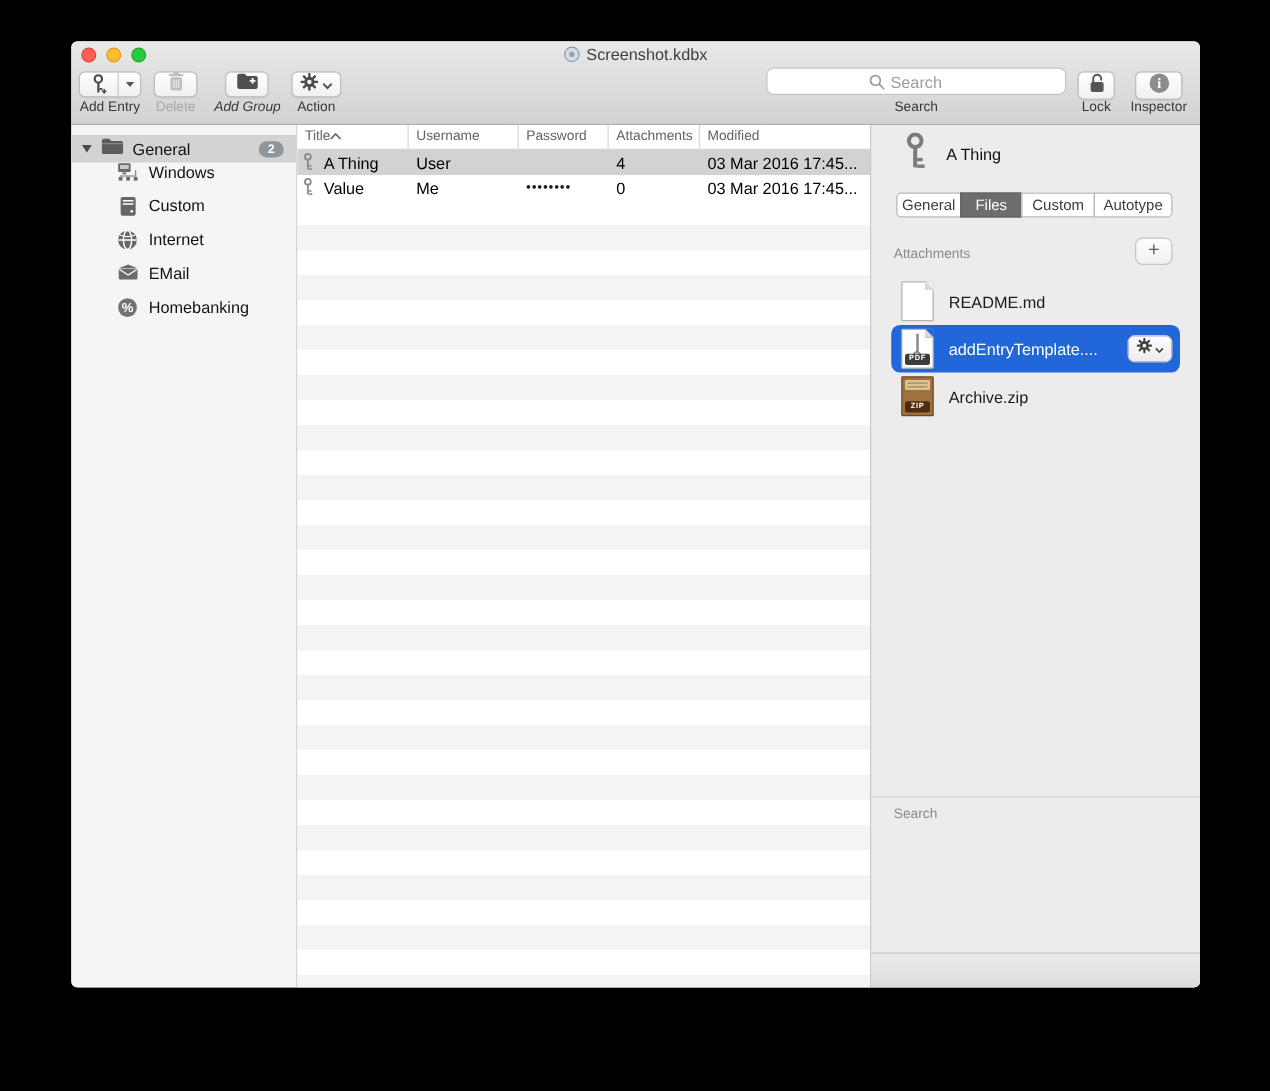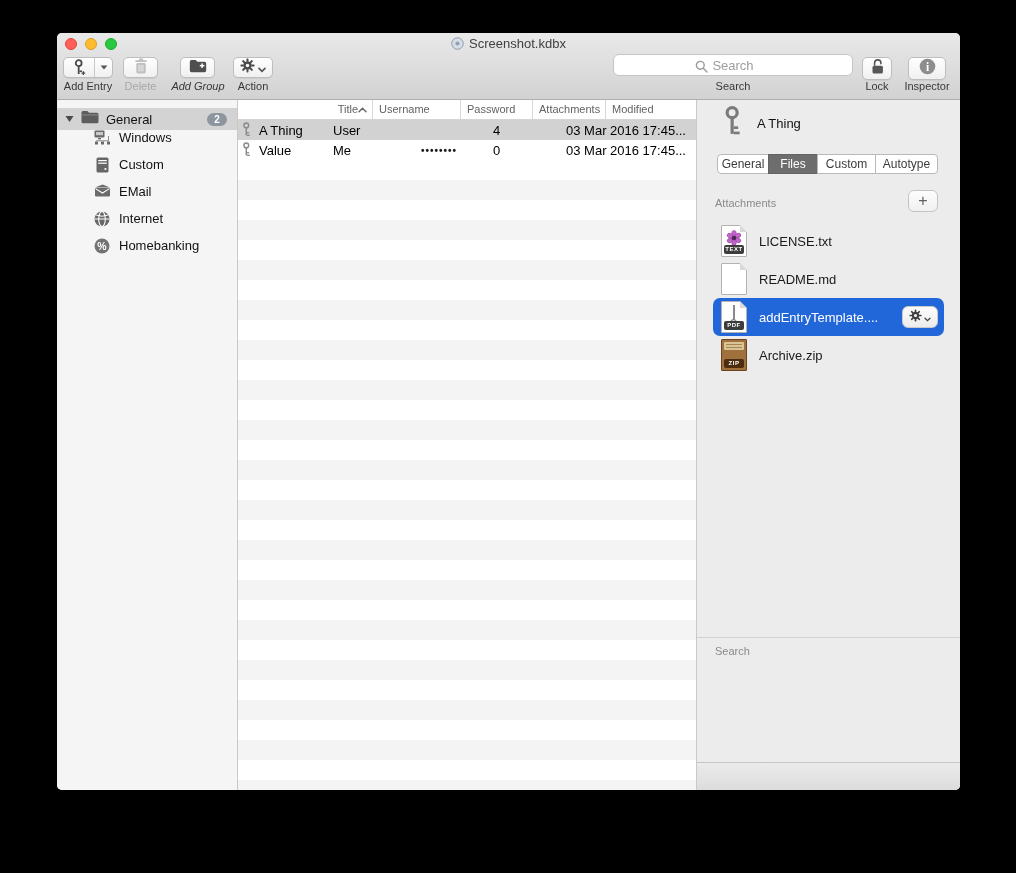--- a/index.html
+++ b/index.html
@@ -53,21 +53,21 @@
     border-radius:8px; min-width:20px; text-align:center; padding:1px 6px; }
   .child-row { height:27px; display:flex; align-items:flex-start; padding-left:36px; }
   .child-row .c-icon { width:18px; display:flex; justify-content:center; }
   .child-row .c-label { margin-left:8px; font-size:13px; color:#111; }
 
   
   .main { flex:1; display:flex; flex-direction:column; background:#fff; min-width:0; }
   .thead { height:20px; display:flex; background:#fff; border-bottom:1px solid #d5d5d5;
     font-size:11px; color:#636363; }
   .hcell { border-right:1px solid #d8d8d8; padding-left:6px; line-height:19px; white-space:nowrap; overflow:hidden; }
-  .hcell.first { display:flex; justify-content:flex-end; align-items:center; padding-right:5px;margin-left:46px; }
+  .hcell.first { display:flex; justify-content:flex-start; align-items:center; padding-right:5px; }
   .c-title { width:89px; } .c-user { width:88px; } .c-pass { width:72px; } .c-att { width:73px; }
   .c-mod { flex:1; border-right:none; }
   .tbody { flex:1; background:repeating-linear-gradient(to bottom,#ffffff 0 20px,#f4f4f5 20px 40px); }
   .trow { height:20px; display:flex; font-size:13px; color:#000; align-items:center; }
   .trow.selected { background:#d2d2d2; }
   .trow.plain { background:#fff; }
   .cell { padding-left:6px; white-space:nowrap; overflow:hidden; display:flex; align-items:center; height:100%; }
   .cell .rowkey { margin:0 7px 0 4px; display:flex; }
   .pass-dots { font-size:10px; font-weight:bold; letter-spacing:1px; color:#1a1a1a; }
 
@@ -282,39 +282,39 @@
               <rect x="2.2" y="3" width="8.6" height="1.2" fill="#fff"></rect>
               <rect x="2.2" y="5.6" width="8.6" height="1.2" fill="#fff"></rect>
               <circle cx="9.4" cy="12" r="1.1" fill="#fff"></circle>
             </svg>
         </span>
         <span class="c-label">Custom</span>
       </div>
 
       <div class="child-row">
         <span class="c-icon">
-          <svg width="17" height="13" viewBox="0 0 17 13">
-              <path d="M1 3.5 L8.5 0.5 L16 3.5 Z" fill="#6b6b6b"></path>
-              <rect x="1" y="4" width="15" height="8.5" rx="1.2" fill="#6b6b6b"></rect>
-              <path d="M1.6 4.6 L8.5 9 L15.4 4.6" fill="none" stroke="#fff" stroke-width="1.1"></path>
-            </svg>
-        </span>
-        <span class="c-label">EMail</span>
-      </div>
-
-      <div class="child-row">
-        <span class="c-icon">
           <svg width="16" height="16" viewBox="0 0 16 16">
               <circle cx="8" cy="8" r="7.5" fill="#686868"></circle>
               <ellipse cx="8" cy="8" rx="3.3" ry="7.5" fill="none" stroke="#fff" stroke-width="1.1"></ellipse>
               <line x1="0.7" y1="8" x2="15.3" y2="8" stroke="#fff" stroke-width="1.1"></line>
               <path d="M2 4 Q8 6.5 14 4" fill="none" stroke="#fff" stroke-width="1"></path>
             </svg>
         </span>
         <span class="c-label">Internet</span>
+      </div>
+
+      <div class="child-row">
+        <span class="c-icon">
+          <svg width="17" height="13" viewBox="0 0 17 13">
+              <path d="M1 3.5 L8.5 0.5 L16 3.5 Z" fill="#6b6b6b"></path>
+              <rect x="1" y="4" width="15" height="8.5" rx="1.2" fill="#6b6b6b"></rect>
+              <path d="M1.6 4.6 L8.5 9 L15.4 4.6" fill="none" stroke="#fff" stroke-width="1.1"></path>
+            </svg>
+        </span>
+        <span class="c-label">EMail</span>
       </div>
 
       <div class="child-row">
         <span class="c-icon">
           <svg width="16" height="16" viewBox="0 0 16 16">
               <circle cx="8" cy="8" r="7.5" fill="#737373"></circle>
               <text x="8" y="11.6" text-anchor="middle" font-size="10.5" font-weight="bold" font-family="Liberation Sans, sans-serif" fill="#fff">%</text>
             </svg>
         </span>
         <span class="c-label">Homebanking</span>
@@ -394,40 +394,20 @@
         <div class="tab selected tw2">Files</div>
         <div class="tab tw3">Custom</div>
         <div class="tab last tw4">Autotype</div>
       </div>
 
       <div class="attach-label">Attachments</div>
       <div class="plus-btn">+</div>
 
       <div class="filelist">
 
-        <div class="file-item">
-          <span class="ficon">
-            <span class="fold"></span>
-            <span class="art">
-              <svg width="16" height="16" viewBox="0 0 16 16">
-                  <g>
-                    <ellipse cx="8" cy="3.6" rx="2.3" ry="3.2" fill="#c266ca" stroke="#8b3a93" stroke-width="0.5"></ellipse>
-                    <ellipse cx="8" cy="3.6" rx="2.3" ry="3.2" fill="#c266ca" stroke="#8b3a93" stroke-width="0.5" transform="rotate(60 8 8)"></ellipse>
-                    <ellipse cx="8" cy="3.6" rx="2.3" ry="3.2" fill="#c266ca" stroke="#8b3a93" stroke-width="0.5" transform="rotate(120 8 8)"></ellipse>
-                    <ellipse cx="8" cy="3.6" rx="2.3" ry="3.2" fill="#c266ca" stroke="#8b3a93" stroke-width="0.5" transform="rotate(180 8 8)"></ellipse>
-                    <ellipse cx="8" cy="3.6" rx="2.3" ry="3.2" fill="#c266ca" stroke="#8b3a93" stroke-width="0.5" transform="rotate(240 8 8)"></ellipse>
-                    <ellipse cx="8" cy="3.6" rx="2.3" ry="3.2" fill="#c266ca" stroke="#8b3a93" stroke-width="0.5" transform="rotate(300 8 8)"></ellipse>
-                    <circle cx="8" cy="8" r="2.3" fill="#4f2757"></circle>
-                  </g>
-                </svg>
-            </span>
-            <span class="file-badge">TEXT</span>
-          </span>
-          <span class="fname">LICENSE.txt</span>
-        </div>
 
         <div class="file-item">
           <span class="ficon">
             <span class="fold"></span>
 
           </span>
           <span class="fname">README.md</span>
         </div>
 
         <div class="file-item selected">

